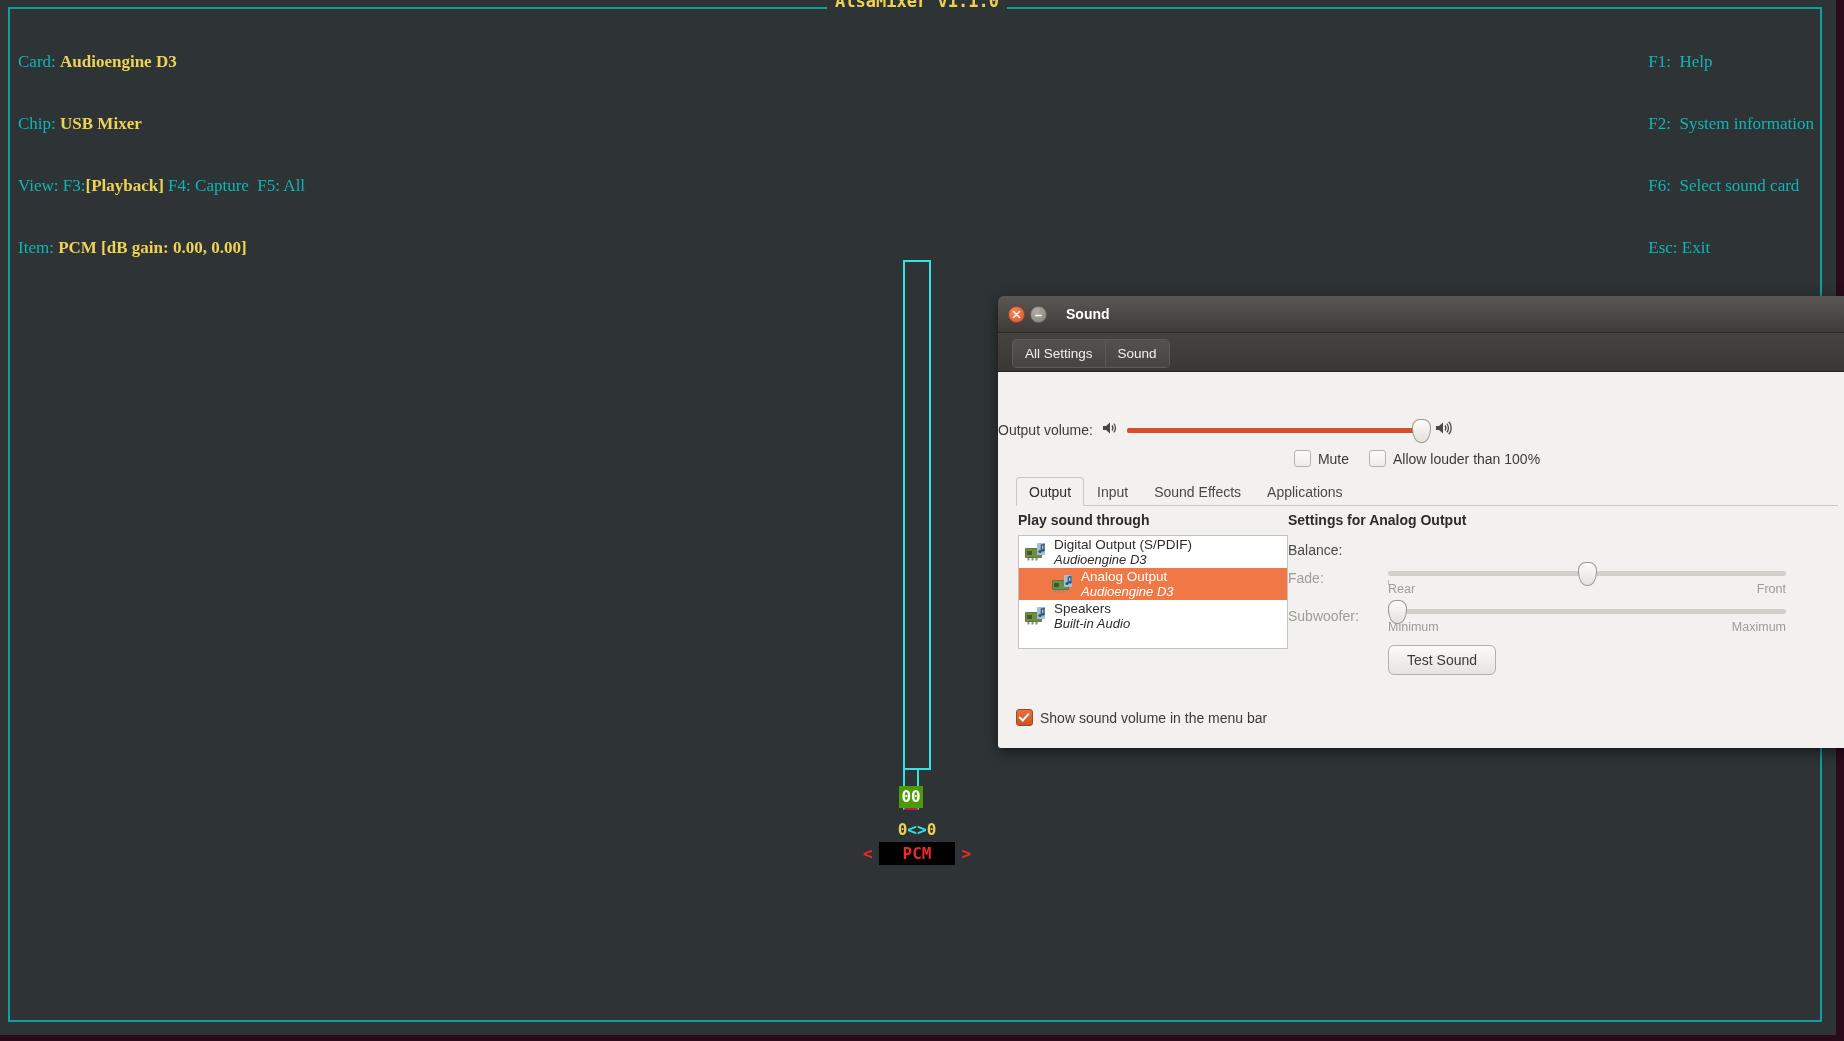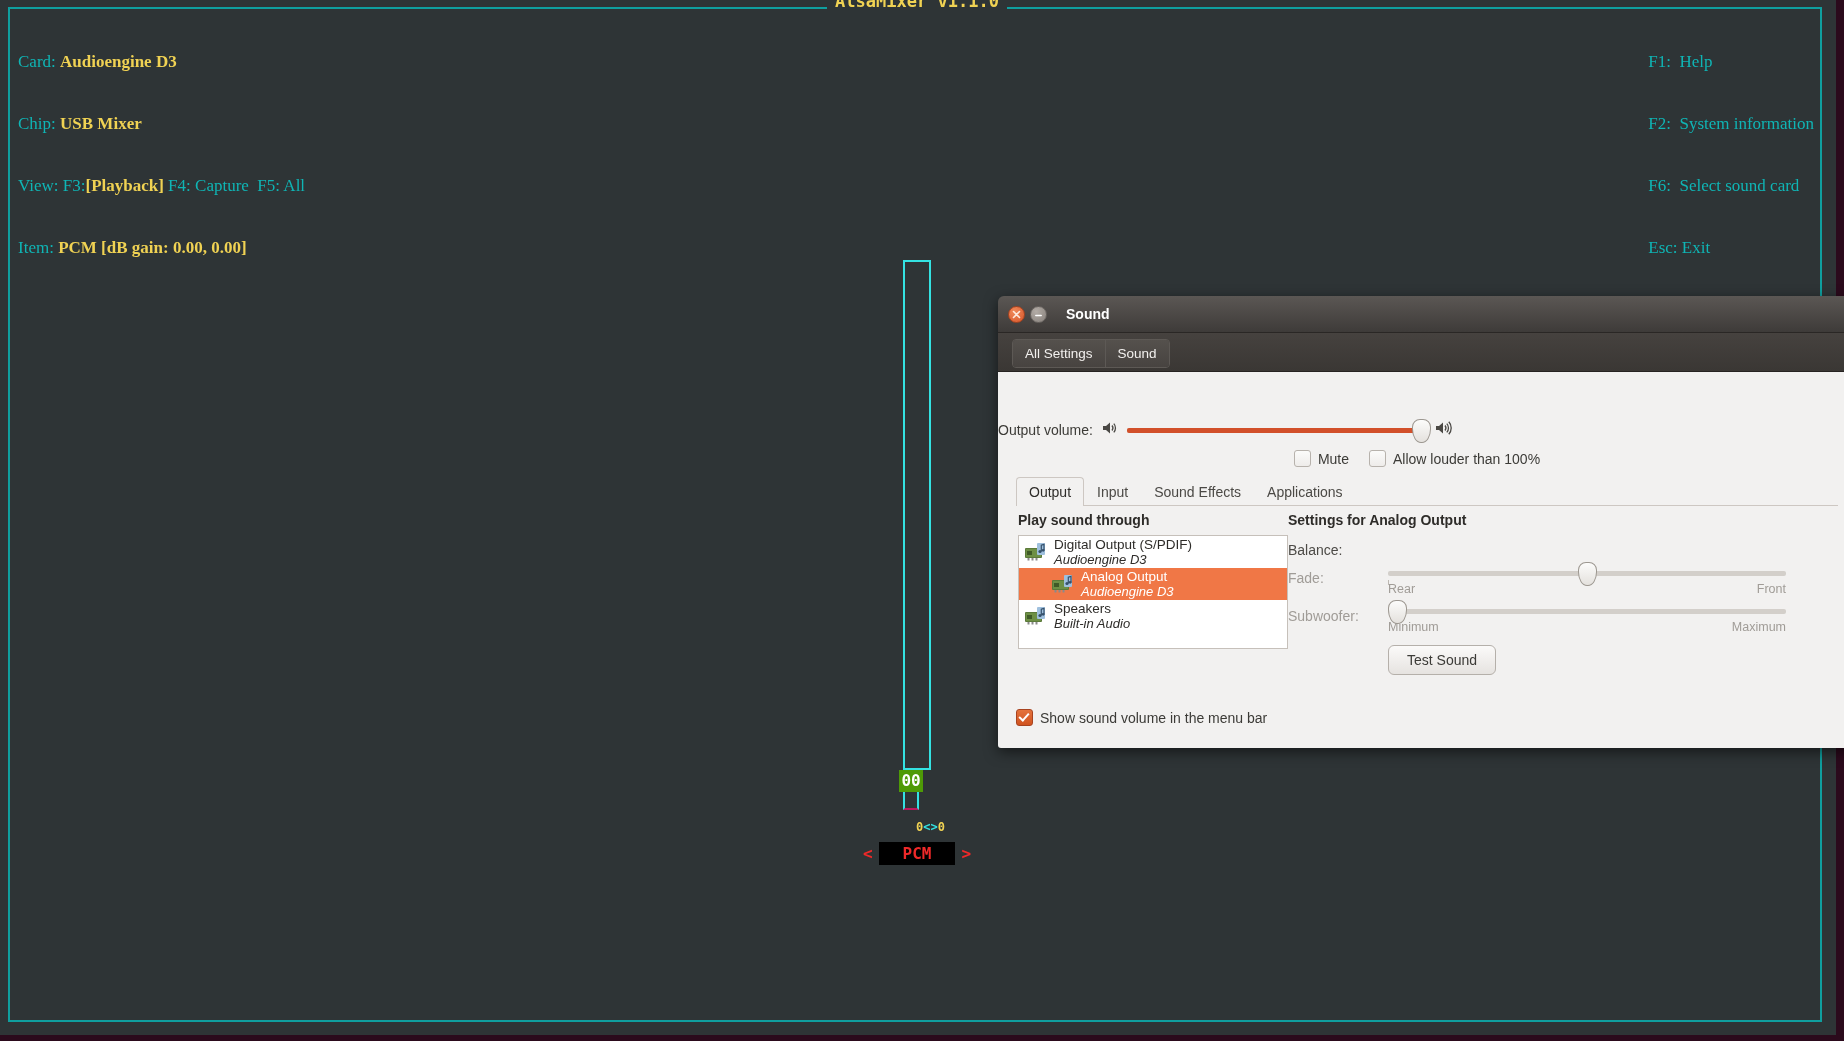--- a/index.html
+++ b/index.html
@@ -72,38 +72,38 @@
     background: #2e3436;
   }
   #vol-sep {
     position: absolute;
     left: 0; top: 510px;
     width: 16px; height: 40px;
     border-left: 2px solid #34e2e2;
     border-right: 2px solid #34e2e2;
     border-bottom: 2px solid #be185d;
     box-sizing: border-box;
-    display: flex; align-items: flex-start; justify-content: center;
+    display: flex; align-items: flex-end; justify-content: center;
   }
   #vol-num {
     background: #4e9a06;
     color: #ffffff;
     font-family: "DejaVu Sans Mono", monospace;
     font-size: 16px;
     font-weight: bold;
     line-height: 22px;
     padding: 0 2px;
   }
   #chan-bal {
     position: absolute;
     left: -14px; top: 560px;
     width: 56px;
-    text-align: right;
+    text-align: center;
     font-family: "DejaVu Sans Mono", monospace;
-    font-size: 12px;
+    font-size: 16px;
     font-weight: bold;
     white-space: pre;
   }
   #chan-bal .z { color: #f0d253; }
   #chan-bal .a { color: #34e2e2; }
   #chan-name-row {
     position: absolute;
     left: -50px; top: 582px;
     width: 128px;
     display: flex; align-items: center; justify-content: center;

